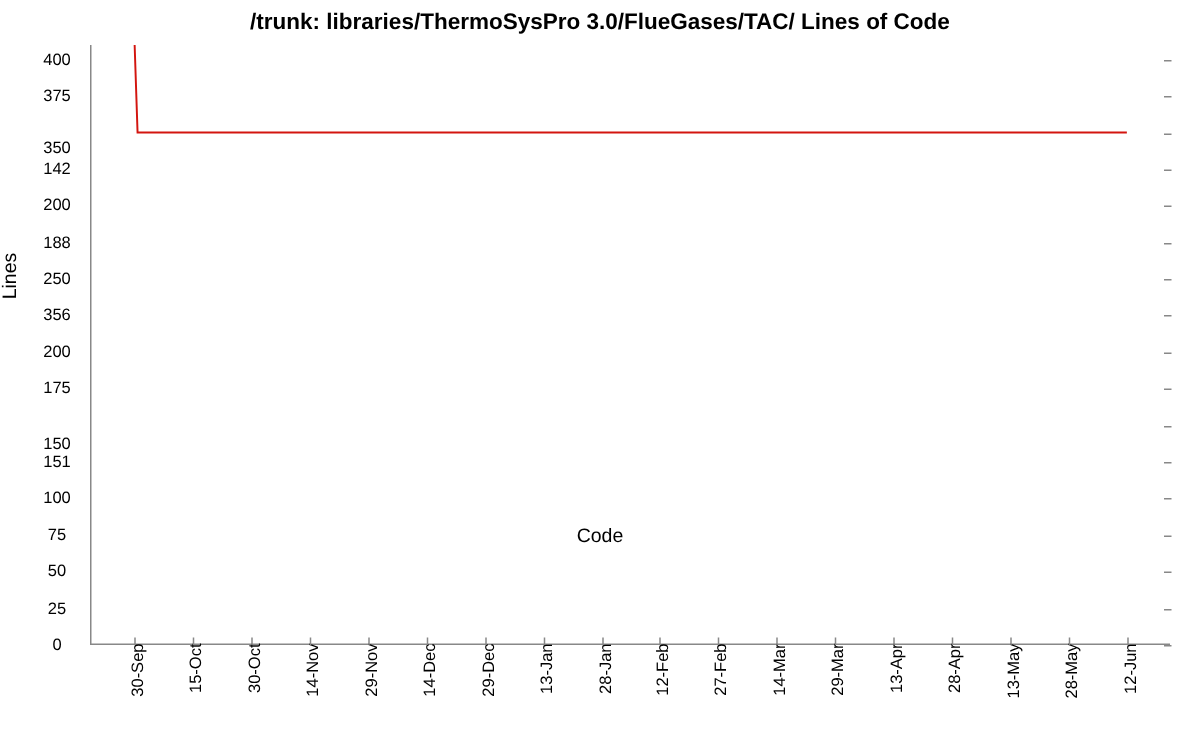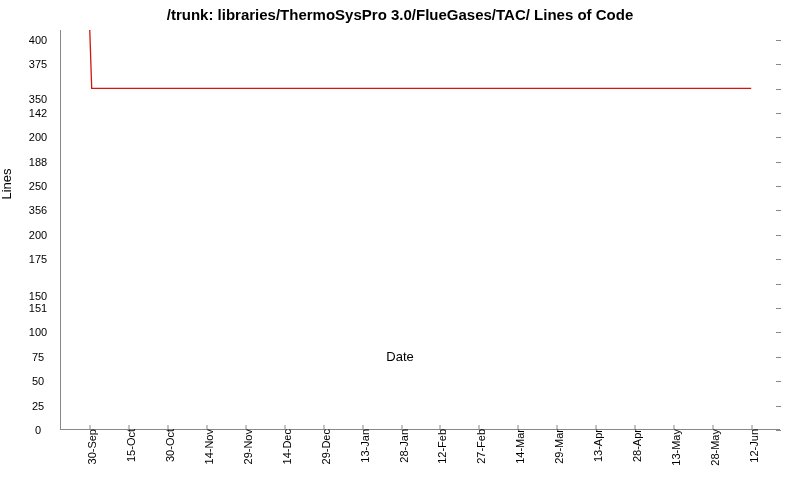--- a/index.html
+++ b/index.html
@@ -98,21 +98,21 @@
     height: 100%;
     overflow: visible;
   }
 </style>
 </head>
 <body>
 
 <div class="chart-container">
   <div class="title">/trunk: libraries/ThermoSysPro 3.0/FlueGases/TAC/ Lines of Code</div>
   <div class="ylabel">Lines</div>
-  <div class="xlabel">Date</div>
+  <div class="xlabel">Code</div>
   <div class="plot-area">
     <svg class="line-layer" viewBox="0 0 720 400" preserveAspectRatio="none">
       <polyline id="series-path" fill="none" stroke-width="1.3" points="28.8,0 30.74823529411765,58.53658536585368 691.2,58.53658536585368" stroke="#d3150f"></polyline>
     </svg>
   <div class="ytick" style="top: 400px;">0</div>
       <div class="ytick-mark" style="top: 400px;"></div>
       <div class="ytick" style="top: 375.61px;">25</div>
       <div class="ytick-mark" style="top: 375.61px;"></div>
       <div class="ytick" style="top: 351.22px;">50</div>
       <div class="ytick-mark" style="top: 351.22px;"></div>

